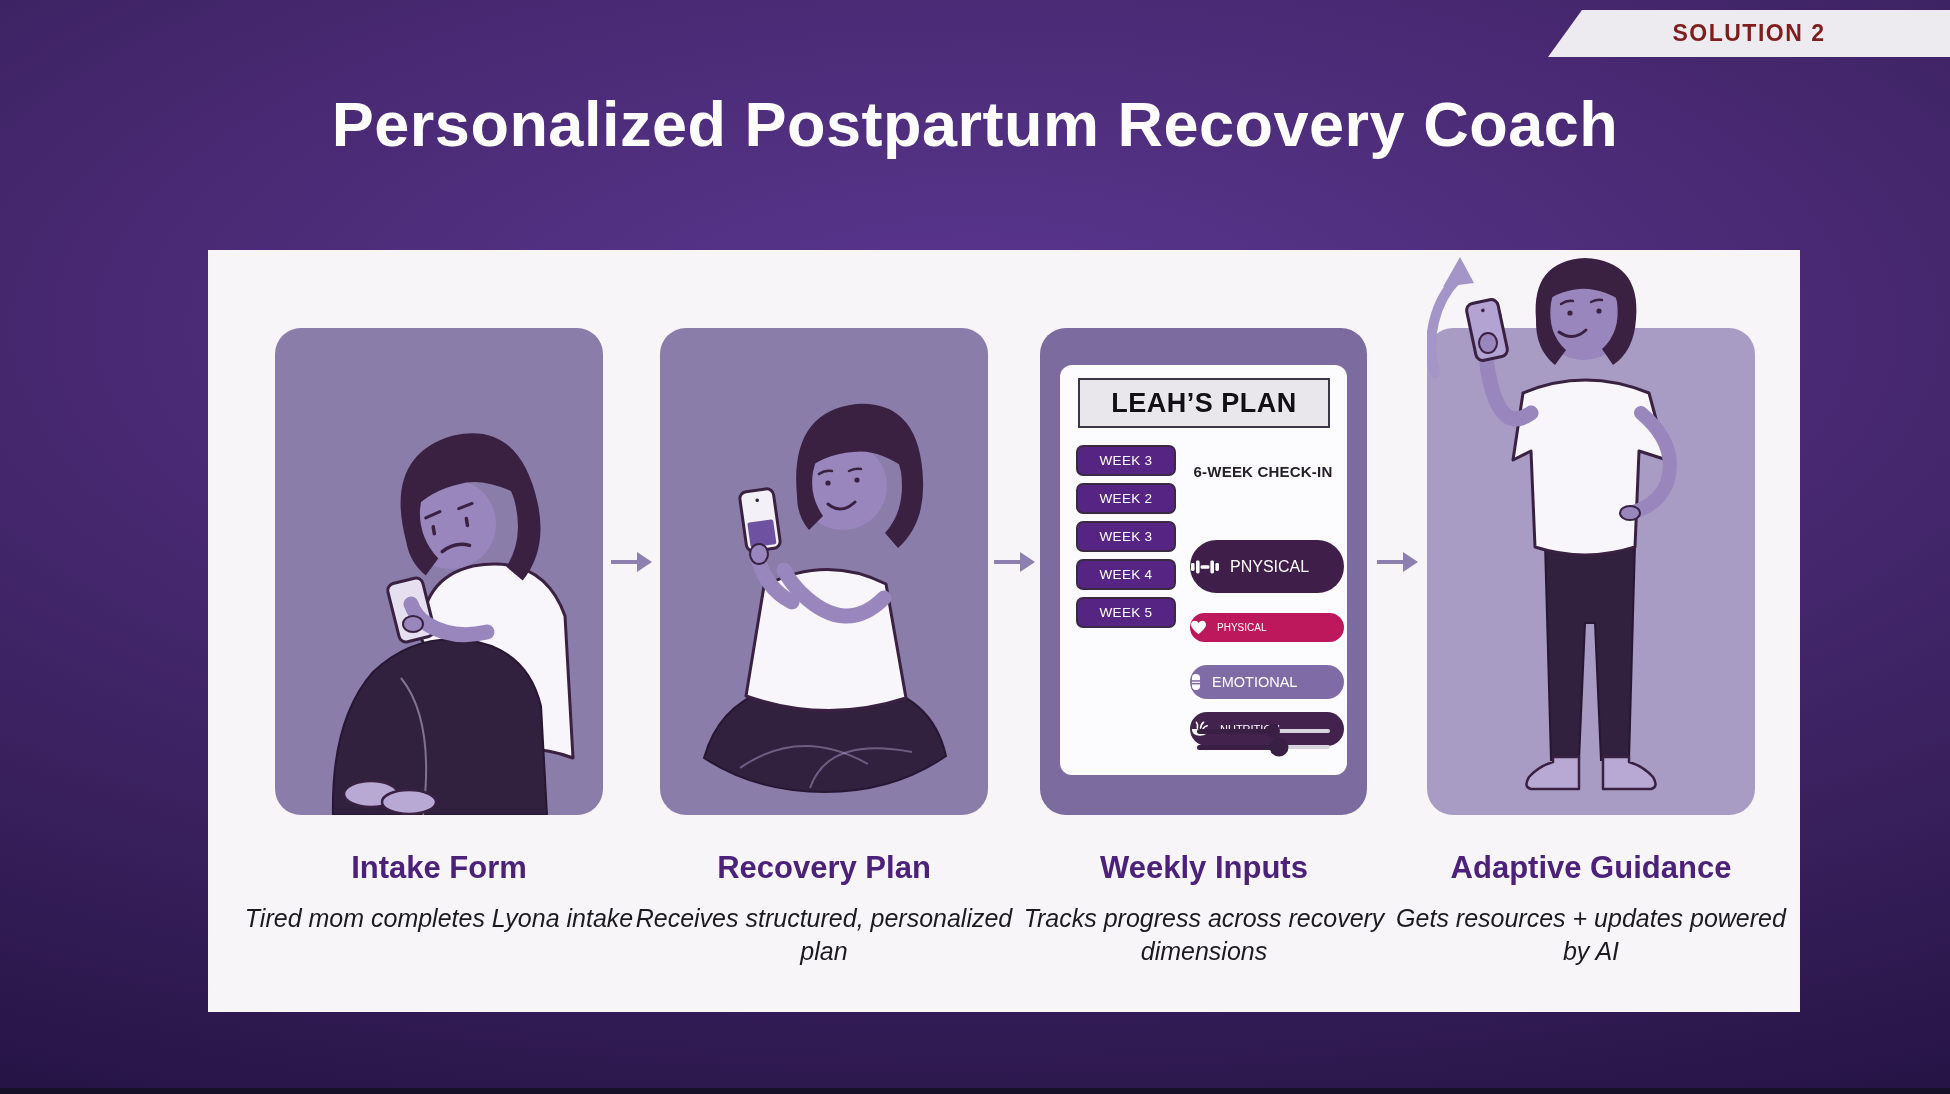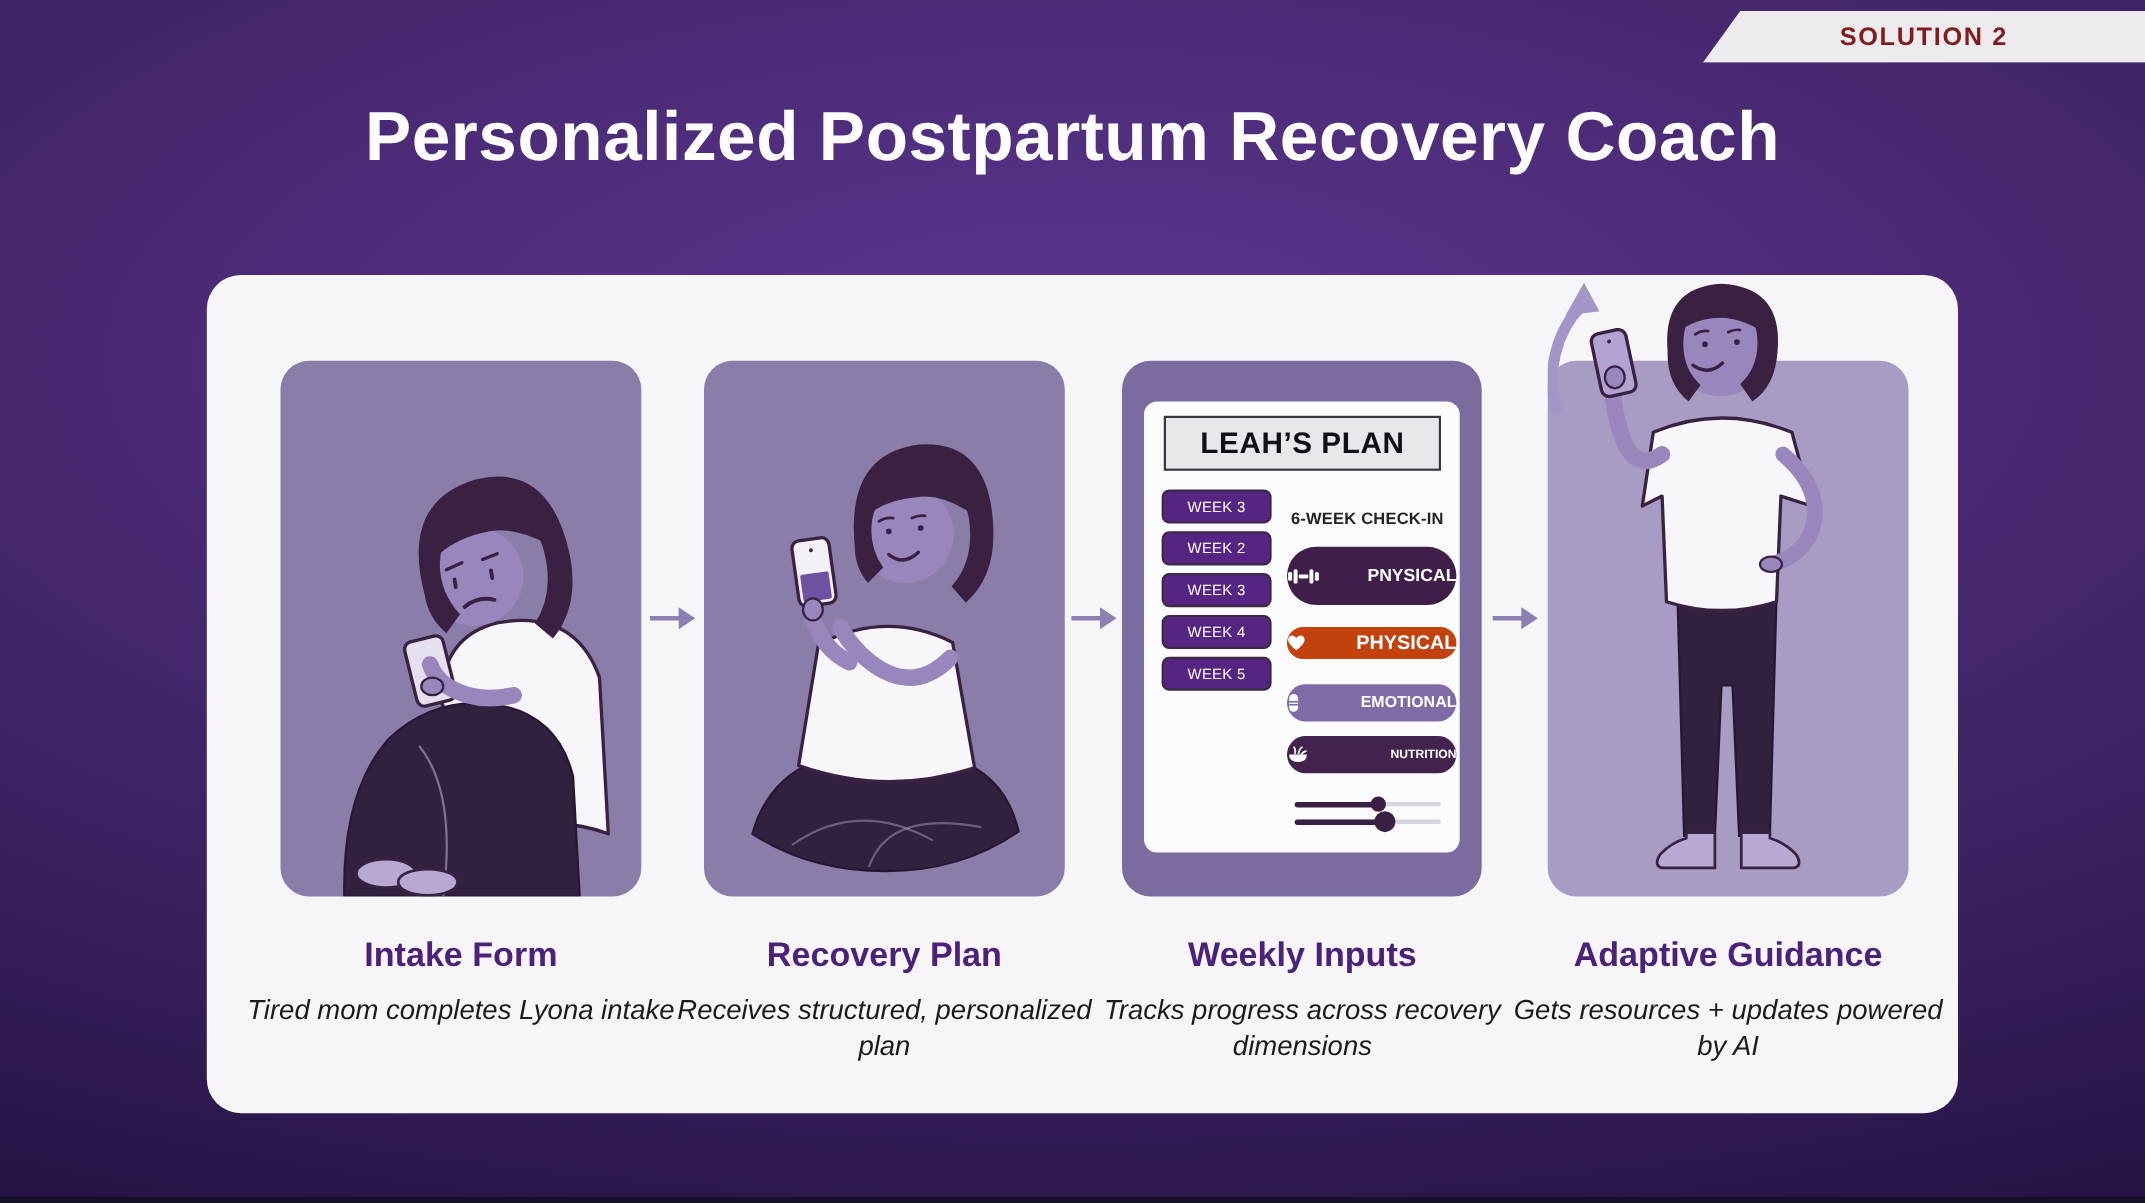--- a/index.html
+++ b/index.html
@@ -19,21 +19,21 @@
   }
   .badge span{ font-size:23px; font-weight:bold; letter-spacing:1.5px; color:#7f1d1d; }
 
   
   .headline{
     position:absolute; top:88px; left:0; width:100%; text-align:center;
     font-size:63px; font-weight:bold; color:#fdfdfe; letter-spacing:0.5px;
   }
 
   
-  .canvas{ position:absolute; left:188px; top:250px; width:1592px; height:762px; background:#f7f5f8;border-radius:31px; }
+  .canvas{ position:absolute; left:208px; top:250px; width:1592px; height:762px; background:#f7f5f8; }
 
   .panel{ position:absolute; top:78px; height:487px; border-radius:26px; }
   .panel.clip{ overflow:hidden; }
   .p1{ left:67px;  width:328px; background:#8b7daa; }
   .p2{ left:452px; width:328px; background:#8b7daa; }
   .p3{ left:832px; width:327px; background:#7c6b9e; }
   .p4{ left:1219px; width:328px; background:#a89cc4; overflow:visible; }
   .fig{ position:absolute; left:0; top:0; width:100%; height:100%; }
   .fig4{ position:absolute; left:0; top:-73px; width:328px; height:560px; }
 
@@ -63,25 +63,25 @@
     background:#562583; border:2px solid #3b2a44;
     display:flex; align-items:center; justify-content:center;
     color:#fff; font-size:13.5px; letter-spacing:0.3px;
   }
   .checkin{
     position:absolute; left:121px; top:98px; width:164px; text-align:center;
     font-size:15px; font-weight:bold; color:#262028; letter-spacing:0.2px;
   }
   .cat{
     position:absolute; left:130px; width:154px; border-radius:27px;
-    display:flex; align-items:center; justify-content:space-between; gap:10px;
-    color:#fff; font-weight:bold;
+    display:flex; align-items:center; justify-content:flex-start; gap:10px;
+    color:#fff; font-weight:normal;margin-top:43px;
   }
   .cat1{ top:132px; height:53px; background:#3f1f4a; font-size:16px; }
-  .cat2{ top:205px; height:29px; background:#c2410c; border-radius:15px; font-size:18px; }
+  .cat2{ top:205px; height:29px; background:#be185d; border-radius:15px; font-size:10px; }
   .cat3{ top:257px; height:34px; background:#7f6ba6; border-radius:17px; font-size:14.5px; }
   .cat4{ top:304px; height:34px; background:#44224e; border-radius:21px; font-size:11px; }
   .slider{ position:absolute; left:137px; width:133px; height:18px; }
   .s1{ top:357px; } .s2{ top:373px; }
   .slider .track{ position:absolute; left:0; right:0; top:50%; height:4px; margin-top:-2px; background:#d8d4dd; border-radius:2px; }
   .slider .fill{ position:absolute; left:0; top:50%; height:5px; margin-top:-2.5px; background:#3a1f45; border-radius:3px; }
   .slider .thumb{ position:absolute; top:50%; background:#3a1f45; border-radius:50%; transform:translate(-50%,-50%); }
   .s1 .thumb{ width:14px; height:14px; }
   .s2 .thumb{ width:19px; height:19px; }
 </style>

